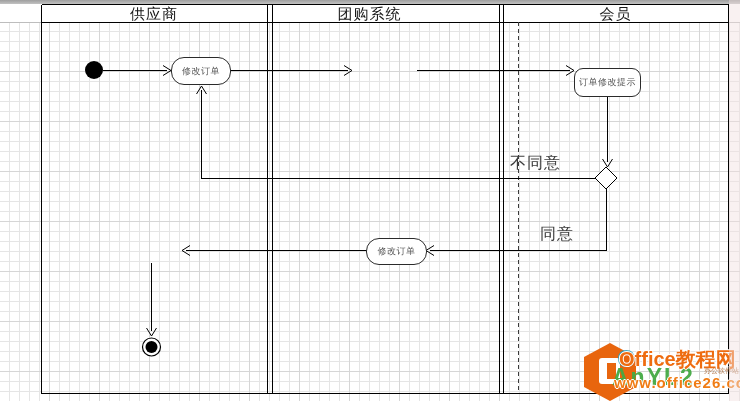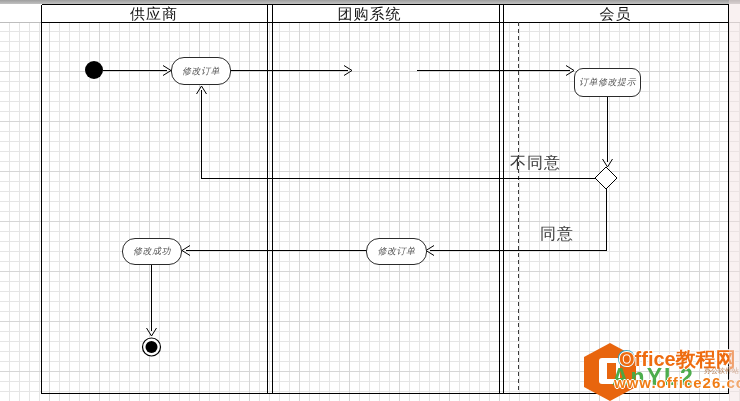--- a/index.html
+++ b/index.html
@@ -19,21 +19,21 @@
   .right-tint{position:absolute;left:729px;top:0;width:11px;height:401px;
     background:rgba(242,224,224,0.45);pointer-events:none;}
 
   .svg-layer{position:absolute;left:0;top:0;}
 
   .lane-title{position:absolute;top:6px;height:16px;line-height:16px;
     text-align:center;font-size:15px;color:#161616;letter-spacing:1px;}
 
   .activity{position:absolute;border:1px solid #2b2b2b;border-radius:13px;
     background:#fff;display:flex;align-items:center;justify-content:center;
-    font-size:9px;color:#555;white-space:nowrap;letter-spacing:0.5px;font-style:italic;}
+    font-size:9px;color:#555;white-space:nowrap;letter-spacing:0.5px;}
 
   .edge-label{position:absolute;font-size:16px;color:#3c3c3c;letter-spacing:1px;}
 
   .wm{position:absolute;left:578px;top:338px;width:162px;height:63px;}
   .wm-hex{position:absolute;left:6px;top:5px;}
   .wm-overlay{position:absolute;left:34px;top:26px;font-size:23px;font-weight:bold;
     color:#44a944;letter-spacing:2px;opacity:0.95;}
   .wm-o{position:absolute;left:39px;top:7px;font-size:24px;font-weight:bold;color:#27a0c2;opacity:0.9;}
   .wm-title{position:absolute;left:41px;top:8px;font-size:20px;font-weight:bold;color:#ee6c10;
     white-space:nowrap;
@@ -94,21 +94,20 @@
     </g>
   </svg>
 
   <div class="lane-title" style="left:41px;width:226px;">供应商</div>
   <div class="lane-title" style="left:256px;width:227px;">团购系统</div>
   <div class="lane-title" style="left:503px;width:225px;">会员</div>
 
   <div class="activity" style="left:171px;top:57px;width:58px;height:26px;">修改订单</div>
   <div class="activity" style="left:574px;top:68px;width:65px;height:27px;border-radius:9px;">订单修改提示</div>
   <div class="activity" style="left:366px;top:238px;width:59px;height:25px;">修改订单</div>
-  <div class="activity" style="left:122px;top:238px;width:58px;height:25px;">修改成功</div>
 
   <div class="edge-label" style="left:510px;top:153px;">不同意</div>
   <div class="edge-label" style="left:540px;top:224px;">同意</div>
 
   <div class="wm">
     <svg class="wm-hex" width="52" height="58" viewBox="0 0 52 58">
       <polygon points="26,0 52,14 52,44 26,58 0,44 0,14" fill="#e8650e"></polygon>
       <rect x="15" y="15" width="21" height="26" rx="3" fill="#ffffff"></rect>
       <rect x="23" y="20" width="9" height="16" fill="#e8650e"></rect>
     </svg>

